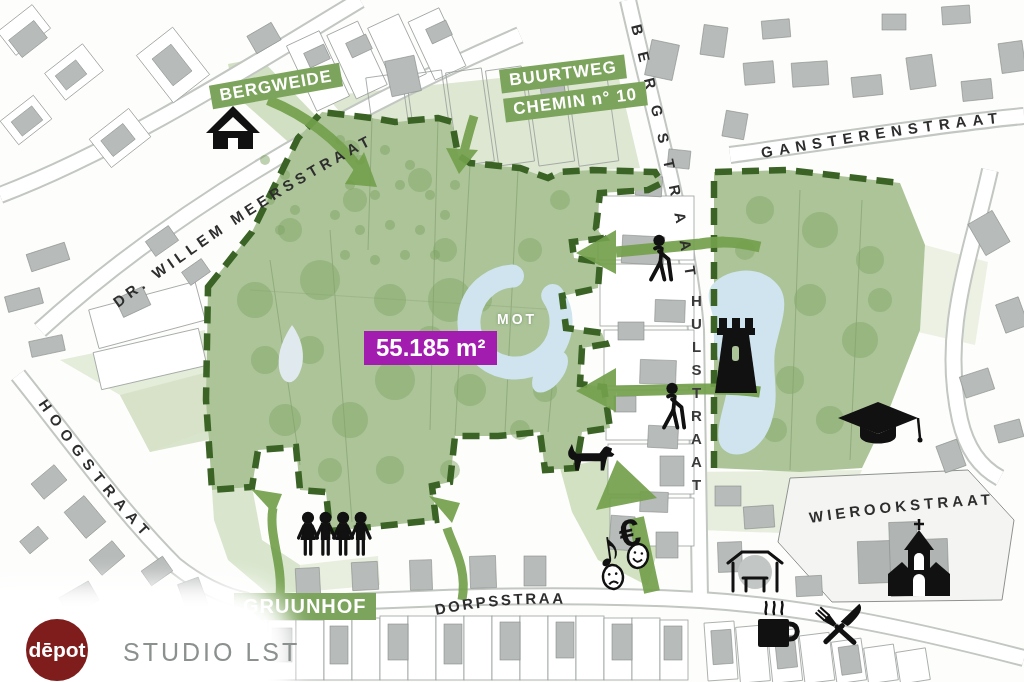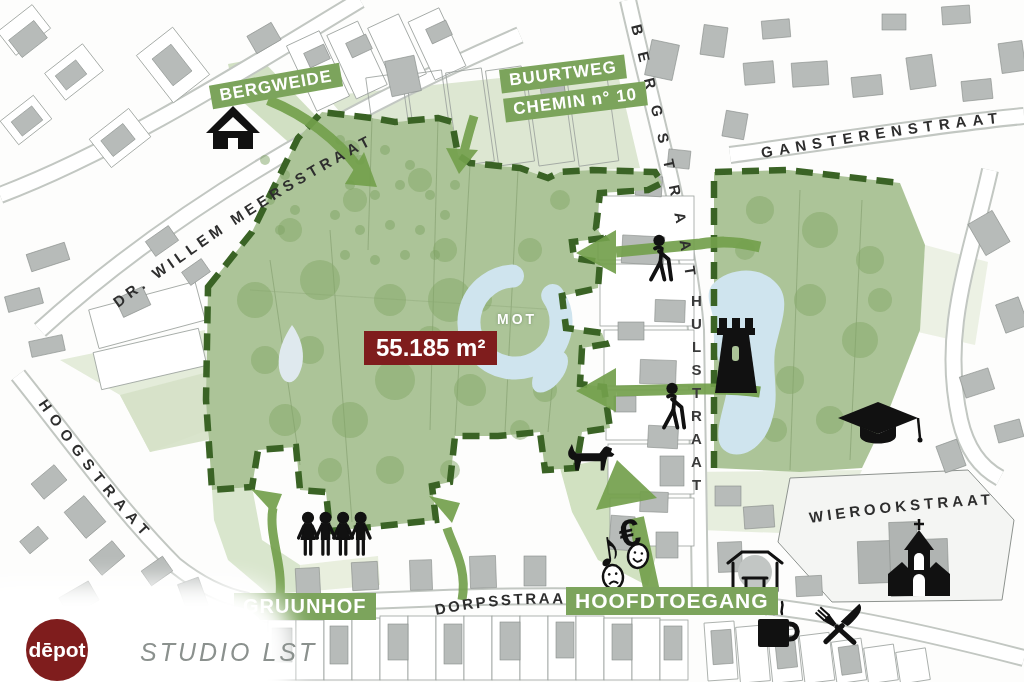--- a/index.html
+++ b/index.html
@@ -5,28 +5,28 @@
   html,body{margin:0;padding:0;background:#e8e8e8;}
   .stage{position:relative;width:1024px;height:682px;overflow:hidden;background:#fdfdfc;
          font-family:"Liberation Sans",sans-serif;}
   .stage svg{position:absolute;left:0;top:0;}
   .glabel{position:absolute;background:#7ca45c;color:#fff;font-weight:bold;
           padding:2px 9px;white-space:nowrap;letter-spacing:1px;}
   .street-v{position:absolute;writing-mode:vertical-rl;text-orientation:upright;
             color:#3a3a3a;font-weight:bold;font-size:15px;letter-spacing:6px;}
   .mot{position:absolute;color:#fff;font-weight:bold;font-size:14px;letter-spacing:3px;
        text-shadow:0 0 3px rgba(90,120,80,.7);}
-  .area-label{position:absolute;background:#7f1d1d;color:#fff;font-weight:bold;
+  .area-label{position:absolute;background:#a21caf;color:#fff;font-weight:bold;
               font-size:24px;padding:3px 12px;white-space:nowrap;}
   .footer-bg{position:absolute;left:-30px;top:606px;width:300px;height:100px;
              background:#fff;border-radius:40px;box-shadow:0 0 25px 25px #fff;}
   .depot-circle{position:absolute;left:26px;top:619px;width:62px;height:62px;border-radius:50%;
                 background:#7f1d1d;color:#fff;display:flex;align-items:center;justify-content:center;
                 font-size:21px;font-weight:bold;}
-  .studio{position:absolute;left:140px;top:638px;color:#8b918e;font-size:25px;letter-spacing:3px;font-style:italic;}
+  .studio{position:absolute;left:123px;top:638px;color:#8b918e;font-size:25px;letter-spacing:3px;}
 </style>
 </head>
 <body>
 
 <div class="stage">
 
 <svg width="1024" height="682" viewBox="0 0 1024 682">
 
   <g stroke="none">
     <polygon points="326,96 616,66 640,168 560,172 548,178 520,168 470,163 458,155 452,122 438,118 395,122 372,118 340,112" fill="#dde7d2"></polygon>
@@ -478,21 +478,20 @@
           <circle cx="112" cy="638" r="7" fill="#6f9d63"></circle>
       <circle cx="103" cy="628" r="8" fill="#6f9d63"></circle>
     </g>
   </g>
 </svg>
 
 <div class="glabel" style="left:210px;top:74px;font-size:17px;transform:rotate(-10deg);">BERGWEIDE</div>
 <div class="glabel" style="left:500px;top:62px;font-size:17px;transform:rotate(-7deg);">BUURTWEG</div>
 <div class="glabel" style="left:504px;top:90px;font-size:17px;transform:rotate(-7deg);">CHEMIN n° 10</div>
 <div class="glabel" style="left:234px;top:593px;font-size:20px;">GRUUNHOF</div>
-<div class="glabel" style="left:566px;top:587px;font-size:21px;">HOOFDTOEGANG</div>
 <div class="area-label" style="left:364px;top:331px;">55.185 m²</div>
 <div class="mot" style="left:497px;top:311px;">MOT</div>
 
 <div class="street-v" style="left:688px;top:292px;">HULSTRAAT</div>
 
 <div class="footer-bg"></div>
 <div class="depot-circle">dēpot</div>
 <div class="studio">STUDIO LST</div>
 
 </div>

